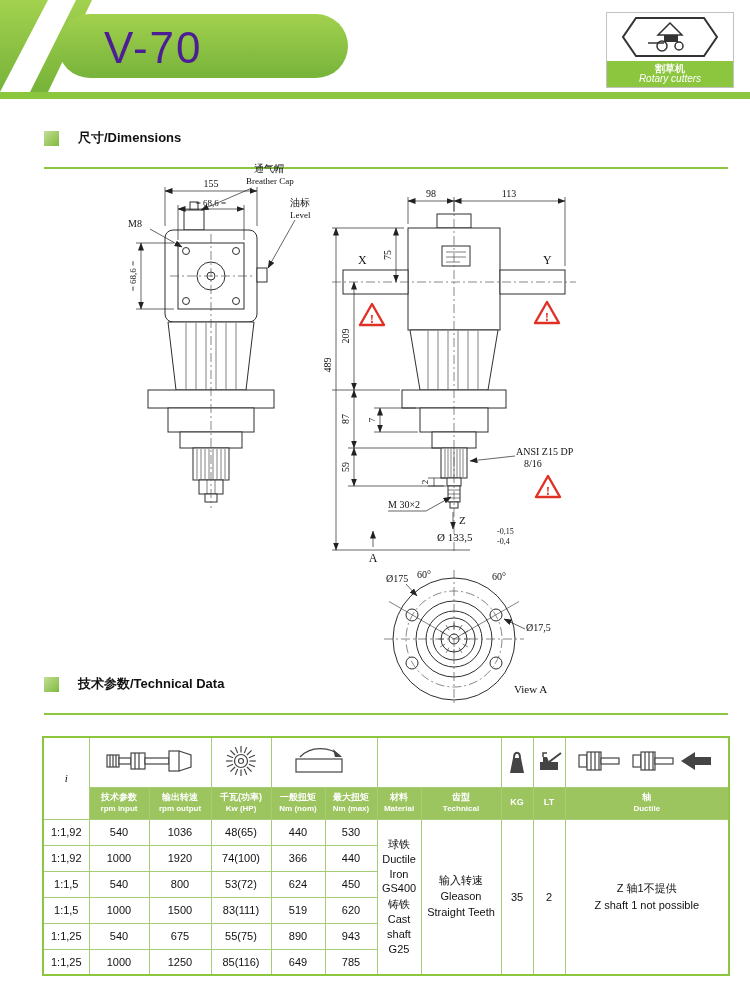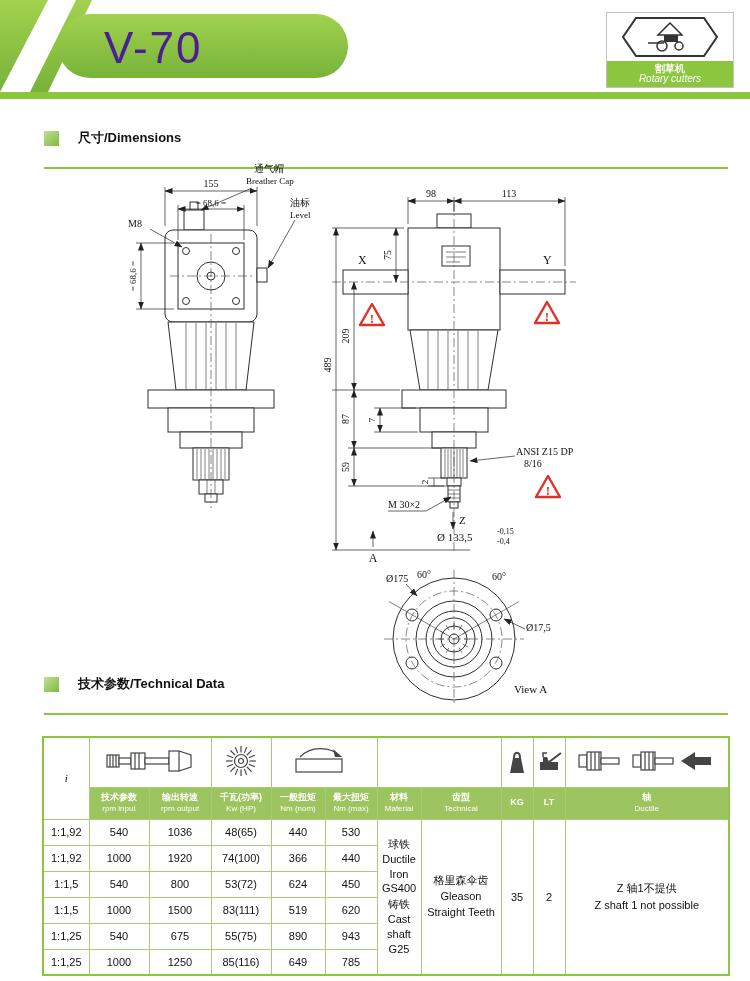--- a/index.html
+++ b/index.html
@@ -27,21 +27,21 @@
   .cl{stroke:#555;stroke-width:.7;fill:none;stroke-dasharray:9 3 2 3}
   .dim{stroke:#222;stroke-width:.7;fill:none}
   .dimtext text{font-family:"Liberation Serif","DejaVu Serif",serif;fill:#111}
   .tbl{position:absolute;top:736px;left:42px;width:686px;border-collapse:collapse;
        table-layout:fixed;border:2px solid #8CC63F}
   .tbl td{border:1px solid #A6CC74;text-align:center;vertical-align:middle;
           background:#fff;font-size:11px;height:26px;padding:0}
   .tbl .ico-row td{height:50px}
   .tbl .hdr{background:#9CC45F;color:#fff;font-weight:bold;font-size:9px;
             line-height:1.3;height:32px;padding:2px 0}
-  .tbl .hdr .en{font-size:8px;font-weight:normal}
+  .tbl .hdr .en{font-size:8px;font-weight:bold}
   .i-cell{font-family:"Liberation Serif","DejaVu Serif",serif;font-style:italic;
           font-size:30px}
   .mat{font-size:8px;line-height:1.35}
   .mat-block+.mat-block{margin-top:1px}
   .tooth{font-size:9.5px;line-height:1.45}
   .shafts-cell{font-size:11px;line-height:1.5}
 </style>
 </head>
 <body>
 
@@ -446,21 +446,21 @@
         <div>Ductile Iron</div>
         <div>GS400</div>
       </div>
       <div class="mat-block">
         <div>铸铁</div>
         <div>Cast shaft</div>
         <div>G25</div>
       </div>
     </td>
     <td class="tooth" rowspan="6">
-      <div>格里森伞齿</div>
+      <div>输入转速</div>
       <div>Gleason</div>
       <div>Straight Teeth</div>
     </td>
     <td rowspan="6">35</td>
     <td rowspan="6">2</td>
     <td class="shafts-cell" rowspan="6">
       <div>Z 轴1不提供</div>
       <div>Z shaft 1 not possible</div>
     </td>
   </tr>

